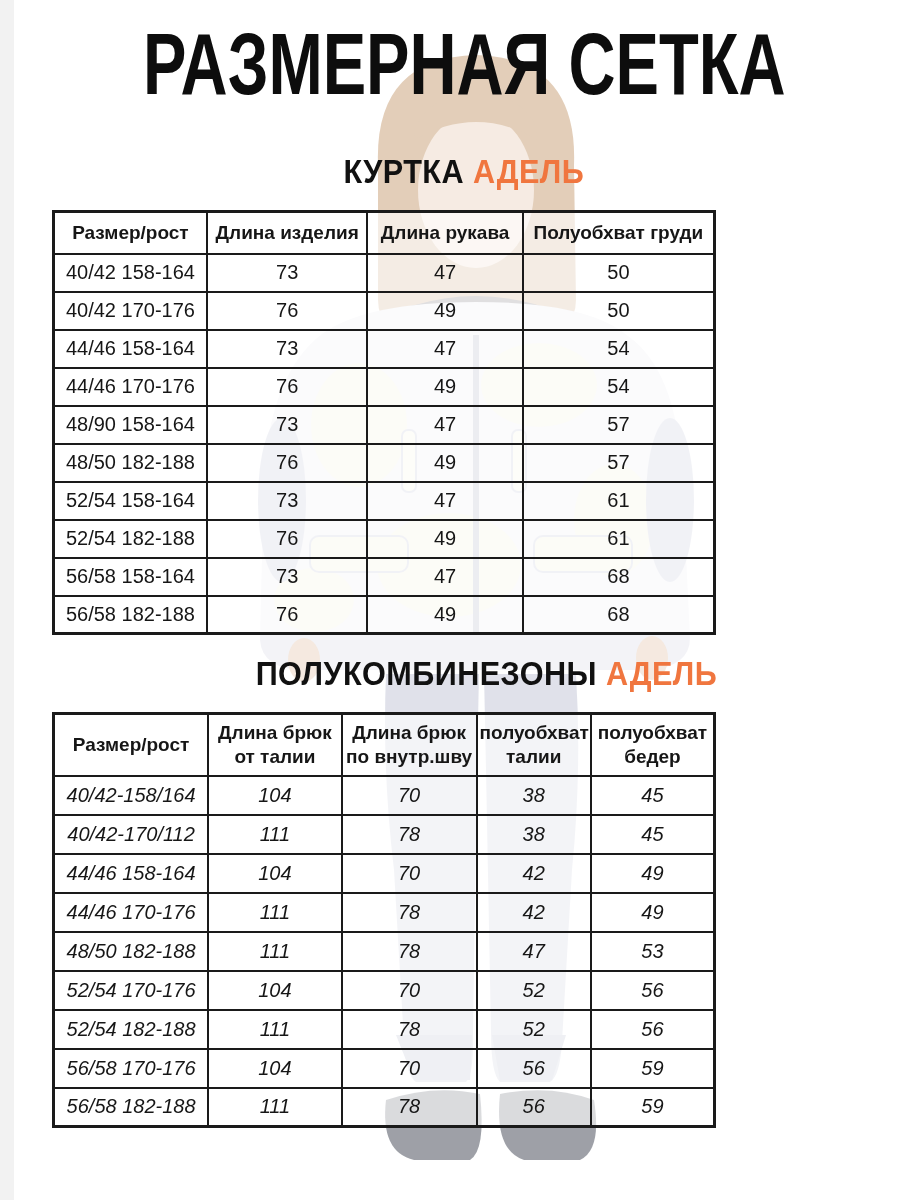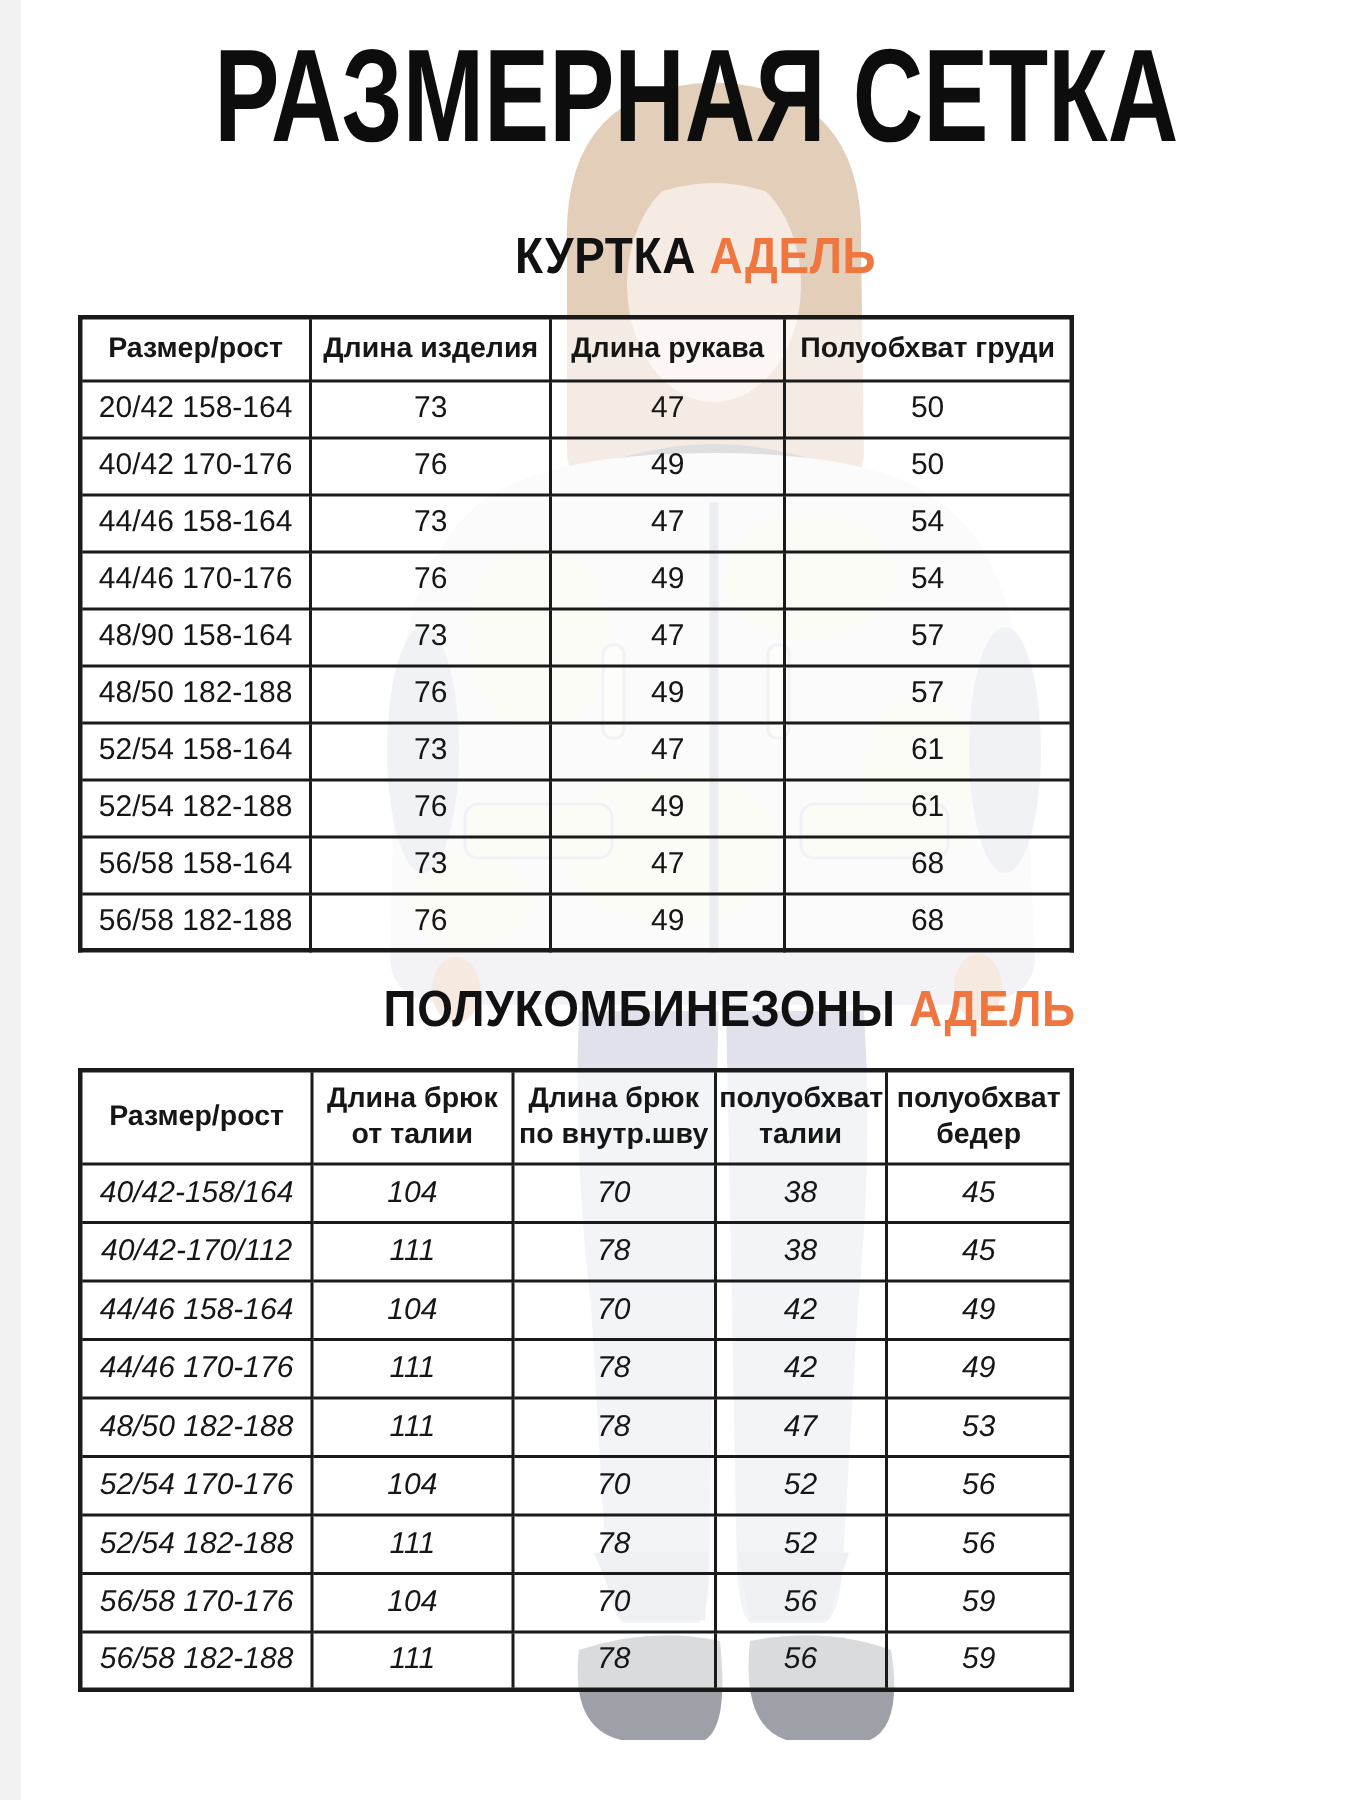--- a/index.html
+++ b/index.html
@@ -144,21 +144,21 @@
     <thead>
         <tr>
           <th>Размер/рост</th>
           <th>Длина изделия</th>
           <th>Длина рукава</th>
           <th>Полуобхват груди</th>
         </tr>
       </thead>
     <tbody>
         <tr>
-          <td>20/42 158-164</td>
+          <td>40/42 158-164</td>
           <td>73</td>
           <td>47</td>
           <td>50</td>
         </tr>
         <tr>
           <td>40/42 170-176</td>
           <td>76</td>
           <td>49</td>
           <td>50</td>
         </tr>

